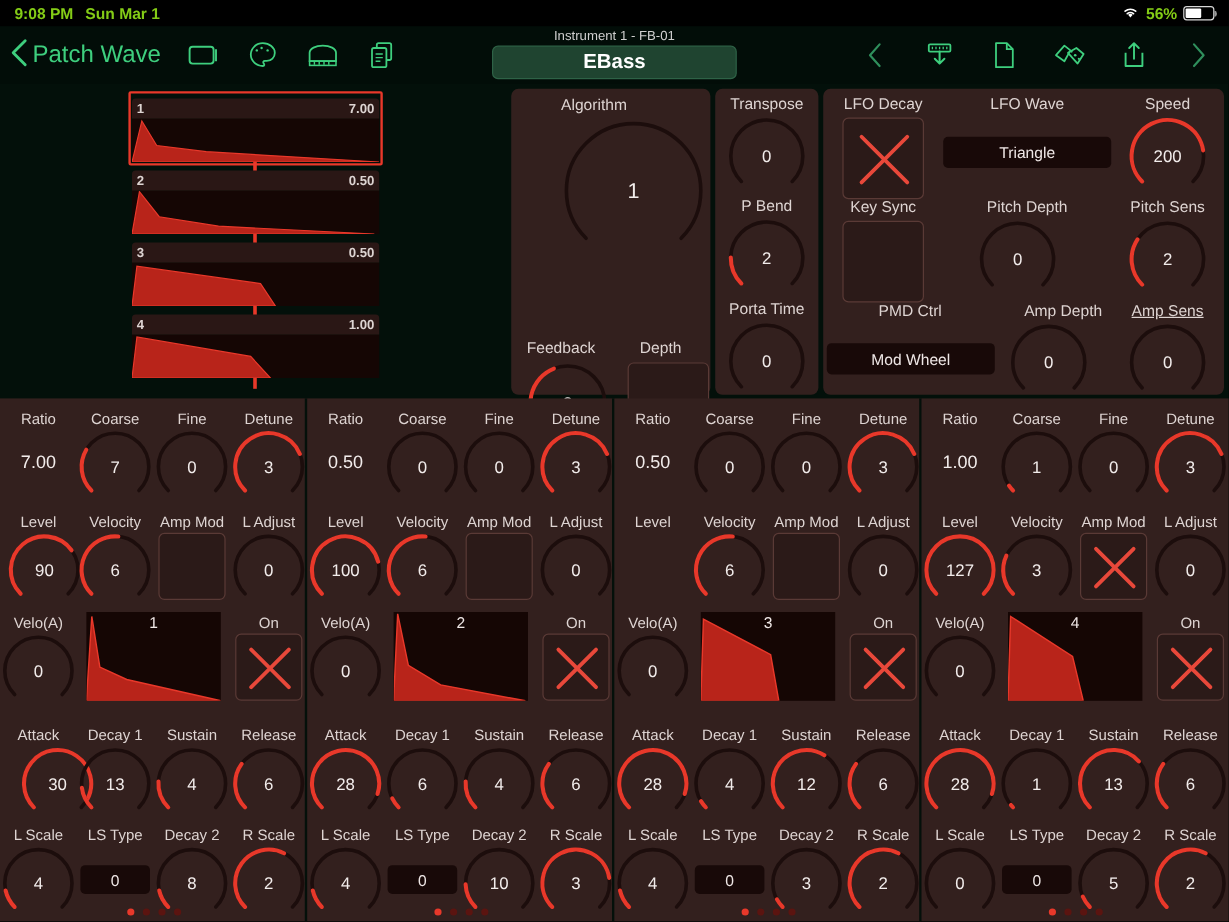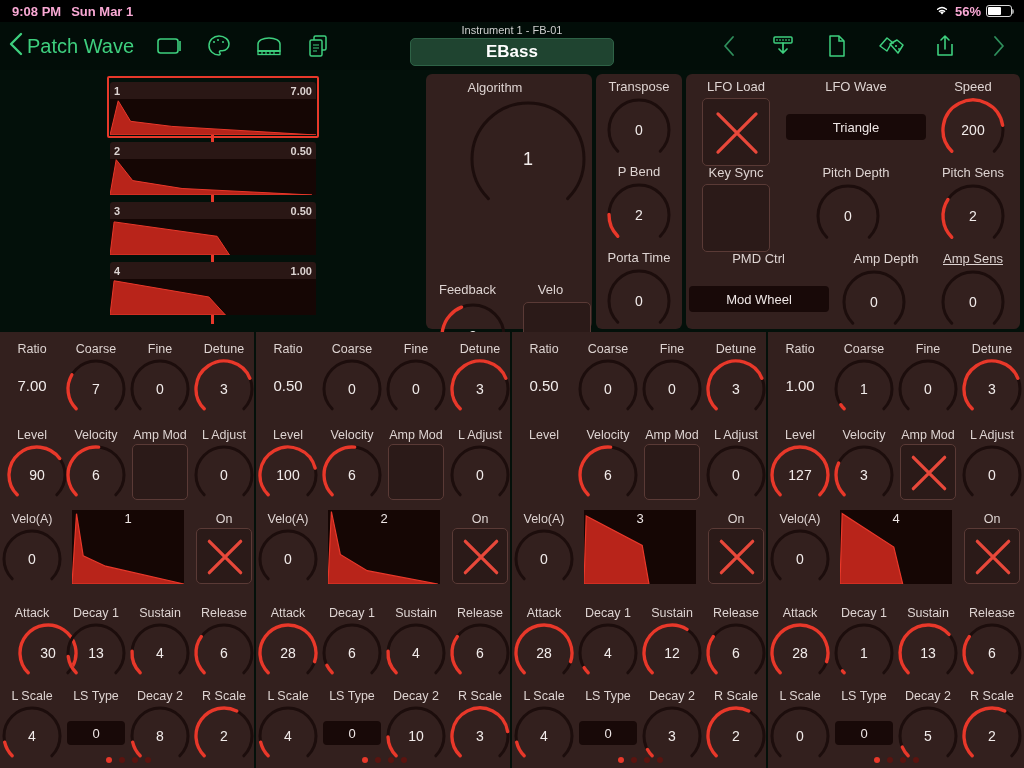--- a/index.html
+++ b/index.html
@@ -7,21 +7,21 @@
     width: 1024px; height: 768px;
     background: #000;
     font-family: "Liberation Sans", sans-serif;
     overflow: hidden;
   }
   #app { position: relative; width: 1024px; height: 768px; background: #03100a; }
 
   
   .statusbar {
     position: absolute; top: 0; left: 0; width: 1024px; height: 22px;
-    background: #000; color: #f9a8d4; font-size: 13px; font-weight: bold;
+    background: #000; color: #84cc16; font-size: 13px; font-weight: bold;
     display: flex; align-items: center; padding: 0 12px;
   }
   .status-left { display: flex; gap: 10px; align-items: center; }
   .status-right { margin-left: auto; display: flex; gap: 5px; align-items: center; }
   .batt-shell {
     width: 26px; height: 12px; border: 1px solid #d8d8d8; border-radius: 3px;
     position: relative; display: inline-block;
   }
   .batt-fill { position: absolute; left: 1px; top: 1px; bottom: 1px; width: 13px; background: #fff; border-radius: 1px; }
   .batt-tip { position: absolute; right: -3px; top: 3px; width: 2px; height: 5px; background: #9a9a9a; border-radius: 0 2px 2px 0; }
@@ -270,42 +270,42 @@
   <div class="panel" style="left:426px; top:74px; width:166px; height:255px;">
     <div class="plabel" style="position:absolute;left:0;top:6px;width:138px;">Algorithm</div>
     <div id="knob-algorithm" style="position:absolute;left:43px;top:26px;"><div class="knob big" style="width:118px;height:118px;"><svg width="118" height="118" viewBox="0 0 118 118">
             <path d="M19.40,98.60 A56,56 0 1,1 98.60,98.60" stroke="#1c0d0c" stroke-width="3" fill="none" stroke-linecap="round"></path>
           </svg><div class="kval">1</div></div></div>
     <div class="plabel" style="position:absolute;left:0;top:208px;width:83px;">Feedback</div>
     <div id="knob-feedback" style="position:absolute;left:13px;top:228px;"><div class="knob" style="width:68px;height:68px;"><svg width="68" height="68" viewBox="0 0 68 68">
             <path d="M12.08,55.92 A31,31 0 1,1 55.92,55.92" stroke="#1c0d0c" stroke-width="3" fill="none" stroke-linecap="round"></path>
             <path d="M12.08,55.92 A31,31 0 0,1 22.59,5.18" stroke="#e8382a" stroke-width="3.4" fill="none" stroke-linecap="round"></path>
           </svg><div class="kval">3</div></div></div>
-    <div class="plabel" style="position:absolute;left:83px;top:208px;width:83px;">Velo</div>
+    <div class="plabel" style="position:absolute;left:83px;top:208px;width:83px;">Depth</div>
     <div class="sqtoggle" id="tog-mono" style="position:absolute;left:97px;top:228px;width:68px;height:68px;"></div>
   </div>
 
   <div class="panel" style="left:596px; top:74px; width:86px; height:255px;">
     <div class="plabel" style="position:absolute;left:0;top:5px;width:86px;">Transpose</div>
     <div id="knob-transpose" style="position:absolute;left:10px;top:23px;"><div class="knob" style="width:66px;height:66px;"><svg width="66" height="66" viewBox="0 0 66 66">
             <path d="M11.79,54.21 A30,30 0 1,1 54.21,54.21" stroke="#1c0d0c" stroke-width="3" fill="none" stroke-linecap="round"></path>
           </svg><div class="kval">0</div></div></div>
     <div class="plabel" style="position:absolute;left:0;top:90px;width:86px;">P Bend</div>
     <div id="knob-pbend" style="position:absolute;left:10px;top:108px;"><div class="knob" style="width:66px;height:66px;"><svg width="66" height="66" viewBox="0 0 66 66">
             <path d="M11.79,54.21 A30,30 0 1,1 54.21,54.21" stroke="#1c0d0c" stroke-width="3" fill="none" stroke-linecap="round"></path>
             <path d="M11.79,54.21 A30,30 0 0,1 3.00,32.53" stroke="#e8382a" stroke-width="3.4" fill="none" stroke-linecap="round"></path>
           </svg><div class="kval">2</div></div></div>
     <div class="plabel" style="position:absolute;left:0;top:176px;width:86px;">Porta Time</div>
     <div id="knob-porta" style="position:absolute;left:10px;top:194px;"><div class="knob" style="width:66px;height:66px;"><svg width="66" height="66" viewBox="0 0 66 66">
             <path d="M11.79,54.21 A30,30 0 1,1 54.21,54.21" stroke="#1c0d0c" stroke-width="3" fill="none" stroke-linecap="round"></path>
           </svg><div class="kval">0</div></div></div>
   </div>
 
   <div class="panel" style="left:686px; top:74px; width:334px; height:255px;">
-    <div class="plabel" style="position:absolute;left:0;top:5px;width:100px;">LFO Load</div>
+    <div class="plabel" style="position:absolute;left:0;top:5px;width:100px;">LFO Decay</div>
     <div class="sqtoggle" id="tog-lfoload" style="position:absolute;left:16px;top:24px;width:68px;height:68px;"><span><svg width="68" height="68" viewBox="0 0 68 68">
             <path d="M14.96,14.96 L53.04,53.04 M53.04,14.96 L14.96,53.04" stroke="#e8483a" stroke-width="3.2" stroke-linecap="round"></path>
           </svg></span></div>
 
     <div class="plabel" style="position:absolute;left:100px;top:5px;width:140px;">LFO Wave</div>
     <div class="txtbox" style="position:absolute;left:100px;top:40px;width:140px;height:26px;">Triangle</div>
 
     <div class="plabel" style="position:absolute;left:244px;top:5px;width:86px;">Speed</div>
     <div id="knob-speed" style="position:absolute;left:254px;top:23px;"><div class="knob" style="width:66px;height:66px;"><svg width="66" height="66" viewBox="0 0 66 66">
             <path d="M11.79,54.21 A30,30 0 1,1 54.21,54.21" stroke="#1c0d0c" stroke-width="3" fill="none" stroke-linecap="round"></path>

